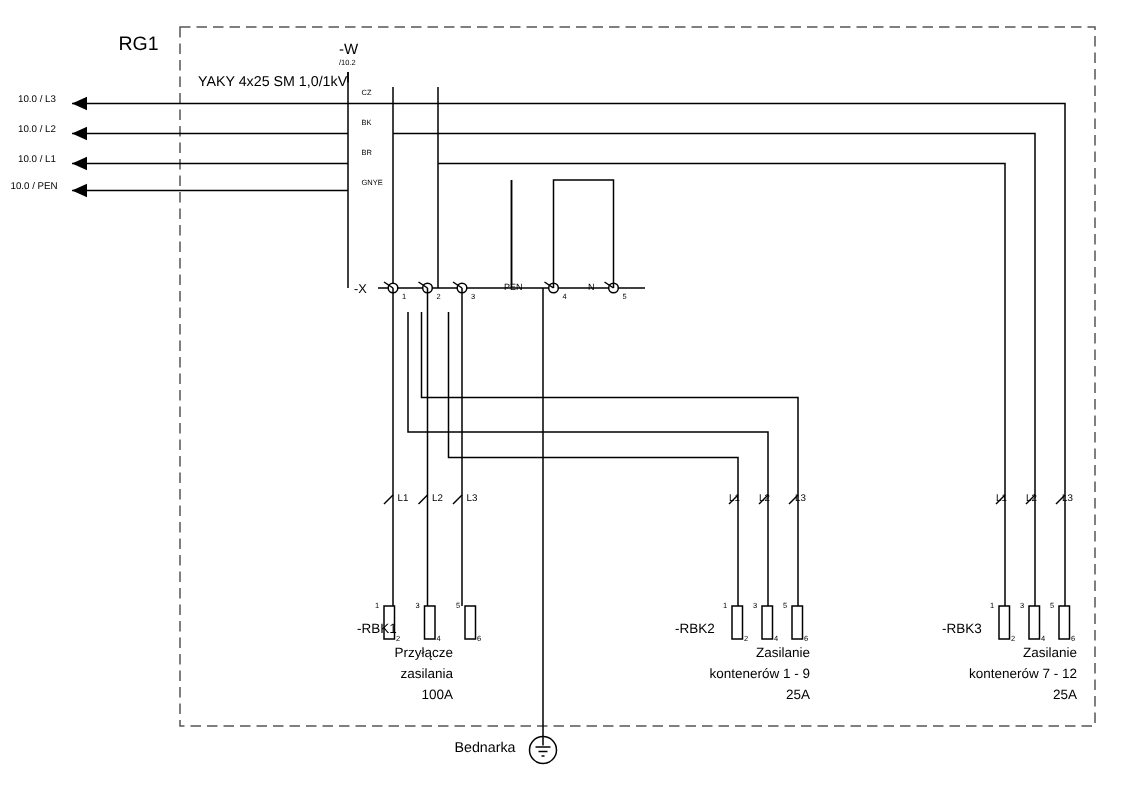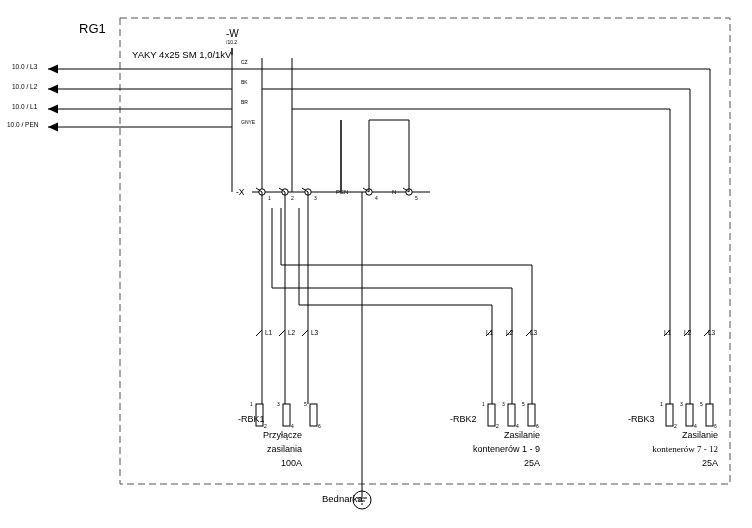--- a/index.html
+++ b/index.html
@@ -33,21 +33,21 @@
   .lbl-wsub { font-size: 5px; }
   .lbl-cable { font-size: 9.5px; }
   .lbl-feed { font-size: 6.5px; }
   .lbl-x { font-size: 8.5px; }
   .lbl-term { font-size: 6px; }
   .lbl-termsm { font-size: 5px; }
   .lbl-core { font-size: 5px; }
   .lbl-phase { font-size: 6.5px; }
   .lbl-dev { font-size: 9px; text-align: right; }
   .lbl-devname { font-size: 9px; font-weight: normal; }
-  .lbl-bed { font-size: 9.5px; margin-left: 19px; }
+  .lbl-bed { font-size: 9.5px; }
 </style>
 </head>
 <body>
 
 <div id="sheet">
 
   <svg id="diagram-svg" width="752" height="528" viewBox="0 0 752 528">
 
     <rect x="120" y="18" width="610" height="466" fill="none" stroke="#555555" stroke-width="1" stroke-dasharray="7,4"></rect>
 
@@ -235,18 +235,18 @@
   <div class="lbl lbl-phase" style="left:708px; top:329px;">L3</div>
   <div class="lbl lbl-termsm" style="left:660px; top:402px;">1</div>
   <div class="lbl lbl-termsm" style="left:680px; top:402px;">3</div>
   <div class="lbl lbl-termsm" style="left:700px; top:402px;">5</div>
   <div class="lbl lbl-termsm" style="left:674px; top:424px;">2</div>
   <div class="lbl lbl-termsm" style="left:694px; top:424px;">4</div>
   <div class="lbl lbl-termsm" style="left:714px; top:424px;">6</div>
 
   <div class="lbl lbl-devname" style="left:628px; top:414px;">-RBK3</div>
   <div class="lbl lbl-dev" style="left:568px; top:430px; width:150px;">Zasilanie</div>
-  <div class="lbl lbl-dev" style="left:568px; top:444px; width:150px;font-family:Liberation Serif, serif;">kontenerów 7 - 12</div>
+  <div class="lbl lbl-dev" style="left:568px; top:444px; width:150px;">kontenerów 7 - 12</div>
   <div class="lbl lbl-dev" style="left:568px; top:458px; width:150px;">25A</div>
 
   <div class="lbl lbl-bed" style="left:303px; top:494px;">Bednarka</div>
 
 </div>
 
 </body></html>

